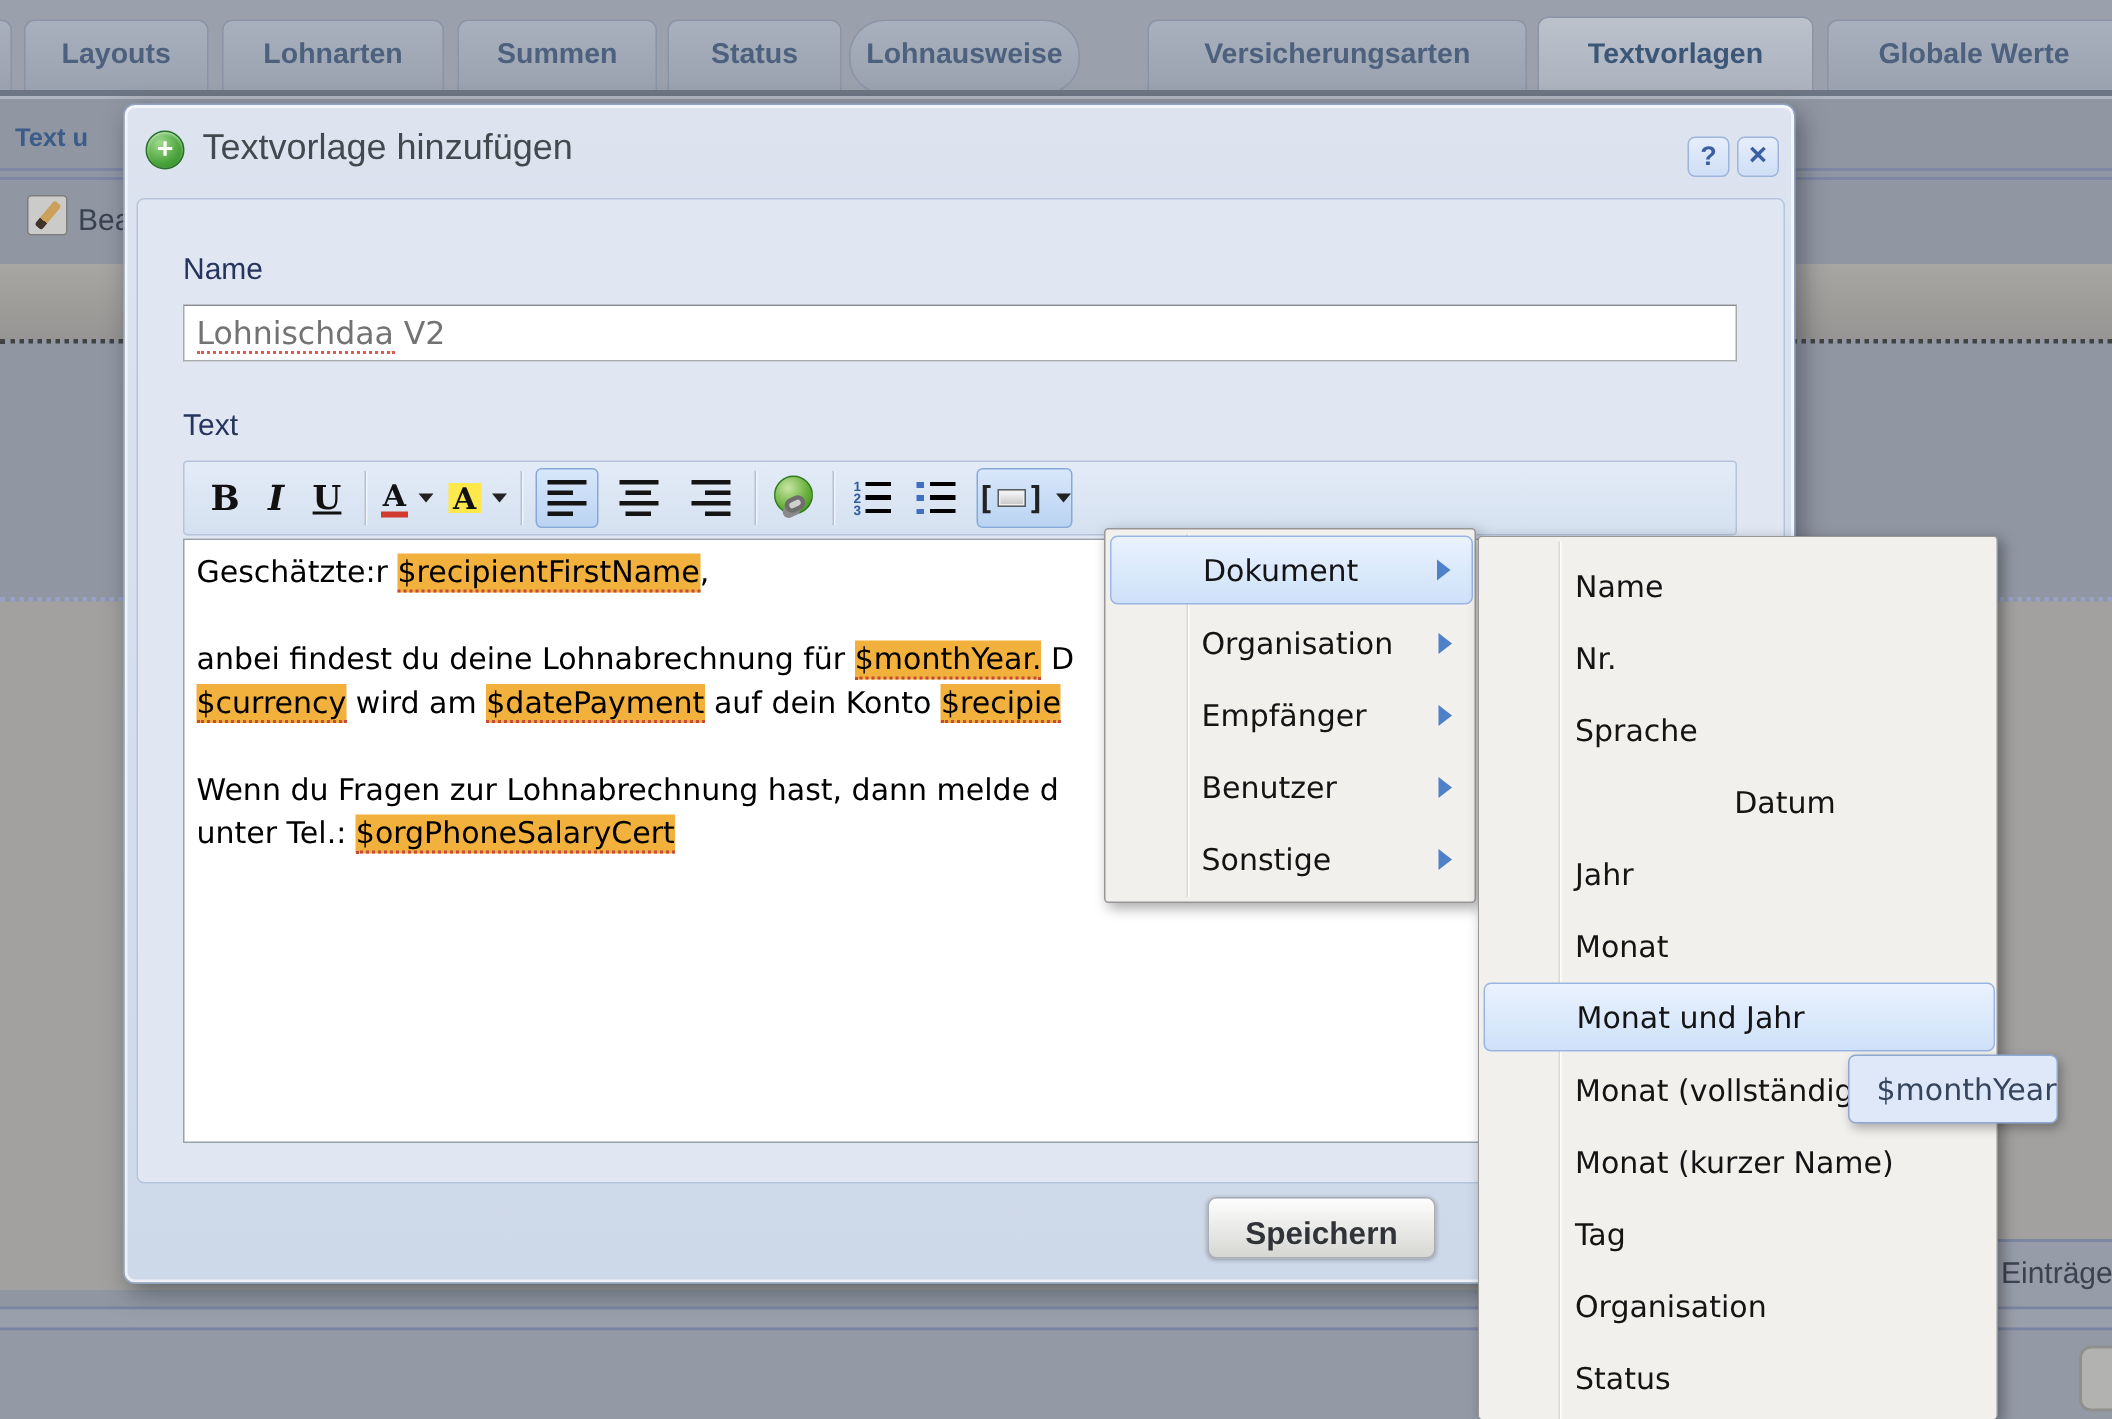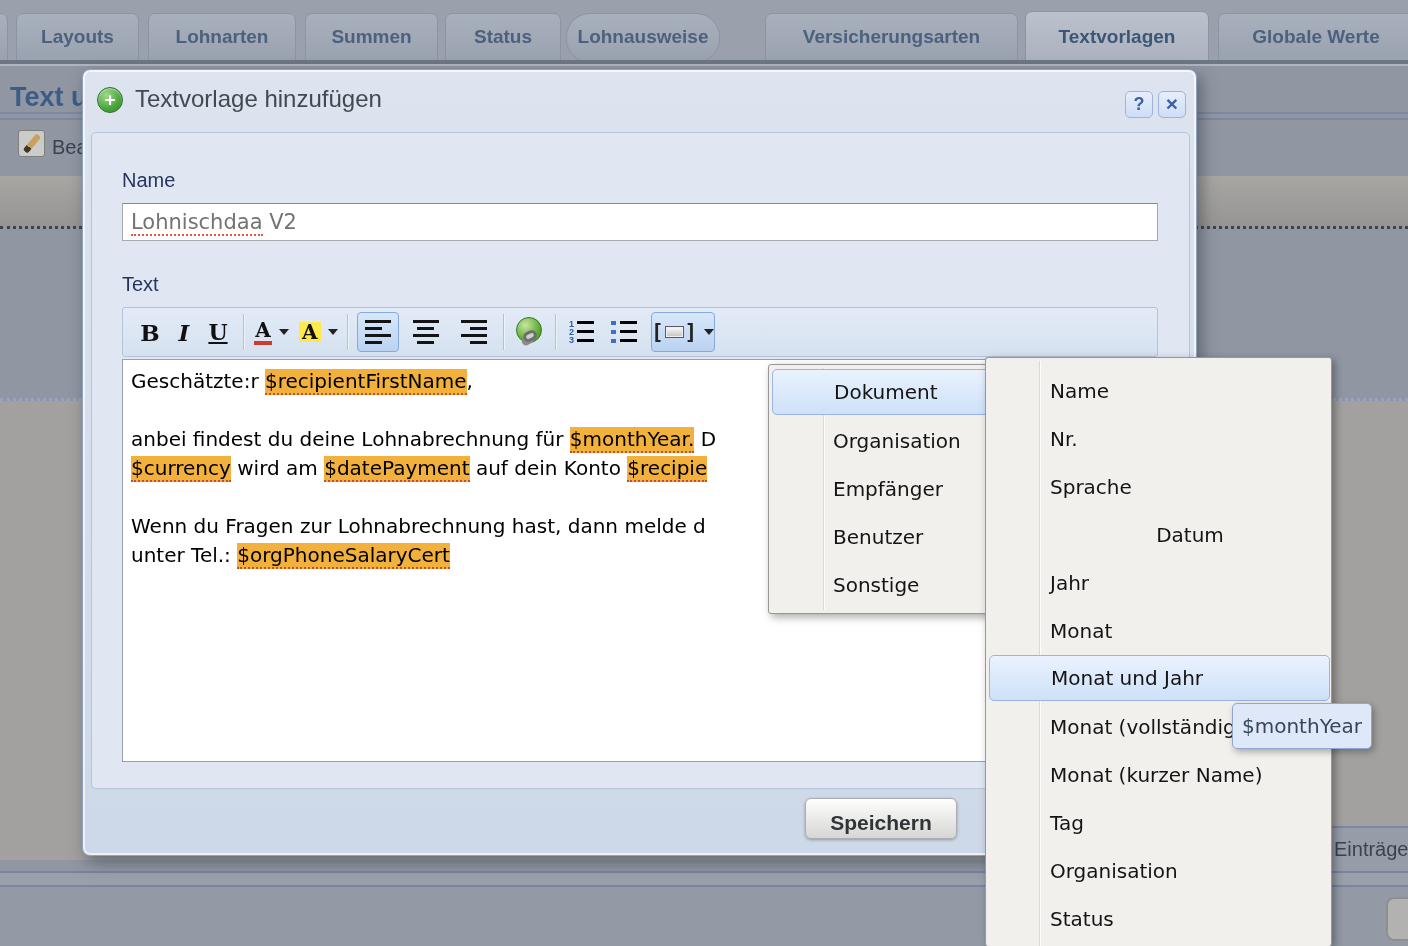--- a/index.html
+++ b/index.html
@@ -9,21 +9,21 @@
   
   .backdrop { position:absolute; inset:0; z-index:0; }
   .tabbar { position:absolute; left:0; top:0; width:1408px; height:64px; background:#9aa1ad; }
   .tab { position:absolute; top:13px; height:50px; border:1px solid #8b94a5;
     border-radius:7px 7px 0 0; background:linear-gradient(#a9b0bd,#99a1af);
     color:#4d617e; font-weight:bold; font-size:19px; text-align:center; line-height:46px; }
   .tab.active { background:linear-gradient(#bcc2cc,#aab1bd); color:#3c5678; top:11px; height:53px; line-height:49px; }
   .tabline1 { position:absolute; left:0; top:60px; width:1408px; height:4px; background:#6d7684; }
   .tabline2 { position:absolute; left:0; top:64px; width:1408px; height:2px; background:#b0b6c1; }
 
-  .bg-panel-title { position:absolute; left:10px; top:82px; font-size:27px; font-weight:bold;
+  .bg-panel-title { position:absolute; left:10px; top:82px; font-size:17px; font-weight:bold;
     color:#3b5c88; white-space:nowrap; }
   .hdrline { position:absolute; left:0; width:1408px; height:2px; background:#7d87a3; }
   .pencil-btn { position:absolute; left:18px; top:130px; width:27px; height:27px;
     background:#cbcbc9; border:1px solid #7e7e7c; border-radius:3px; }
   .pencil-btn::after { content:""; position:absolute; width:6px; height:21px; left:10px; top:2px;
     background:linear-gradient(#caa05a 72%,#403428 72%); transform:rotate(40deg); border-radius:2px; }
   .bg-edit-label { position:absolute; left:52px; top:136px; font-size:20px; color:#39424f; white-space:nowrap; }
 
   .grid-header { position:absolute; left:0; top:176px; width:1408px; height:50px;
     background:linear-gradient(#a8a6a3,#979593); }
@@ -122,29 +122,29 @@
   .menu { position:absolute; background:#f2f0ed; border:1px solid #979797; border-radius:3px;
     box-shadow:3px 3px 9px rgba(0,0,0,.35); z-index:20; font-family:"DejaVu Sans", sans-serif; }
   .menu .gutter { position:absolute; top:3px; bottom:3px; width:0;
     border-left:1px solid #dcd9d4; border-right:1px solid #fdfdfc; }
   .m-item { position:absolute; left:3px; height:48px; line-height:48px; font-size:20px;
     color:#141414; padding-left:61px; cursor:pointer; white-space:nowrap; overflow:hidden; }
   .m-item.hilite { background:linear-gradient(#eaf2fe,#cee1f9); border:1px solid #9ab5e3;
     border-radius:5px; height:46px; line-height:44px; }
   .m-arrow { position:absolute; right:14px; top:50%; margin-top:-7px; width:0; height:0;
     border-top:7px solid transparent; border-bottom:7px solid transparent; border-left:9px solid #4f81c8; }
-  #menu1 { left:736px; top:364px; width:248px; height:250px;margin-left:32px; }
+  #menu1 { left:736px; top:352px; width:248px; height:250px; }
   #menu1 .gutter { left:54px; }
   #menu1 .m-item { width:242px; }
   #menu2 { left:985px; top:357px; width:347px; height:589px; border-bottom:none; }
   #menu2 .gutter { left:53px; bottom:0; }
   #menu2 .m-item { width:341px; }
 
   .tooltip { position:absolute; left:1232px; top:703px; width:140px; height:46px; z-index:30;
-    background:#dfe8f8; border:1px solid #8ea7d5; border-radius:5px; text-align:center;
+    background:#dfe8f8; border:1px solid #8ea7d5; border-radius:5px; text-align:right;
     line-height:44px; font-size:20px; color:#36455e; box-shadow:2px 3px 7px rgba(0,0,0,.3);
     font-family:"DejaVu Sans", sans-serif; }
 </style>
 </head>
 <body>
 
 <div class="backdrop">
   <div class="tabbar">
     <div class="tab" style="left:-30px;width:38px;"></div>
     <div class="tab" style="left:16px;width:123px;">Layouts</div>

